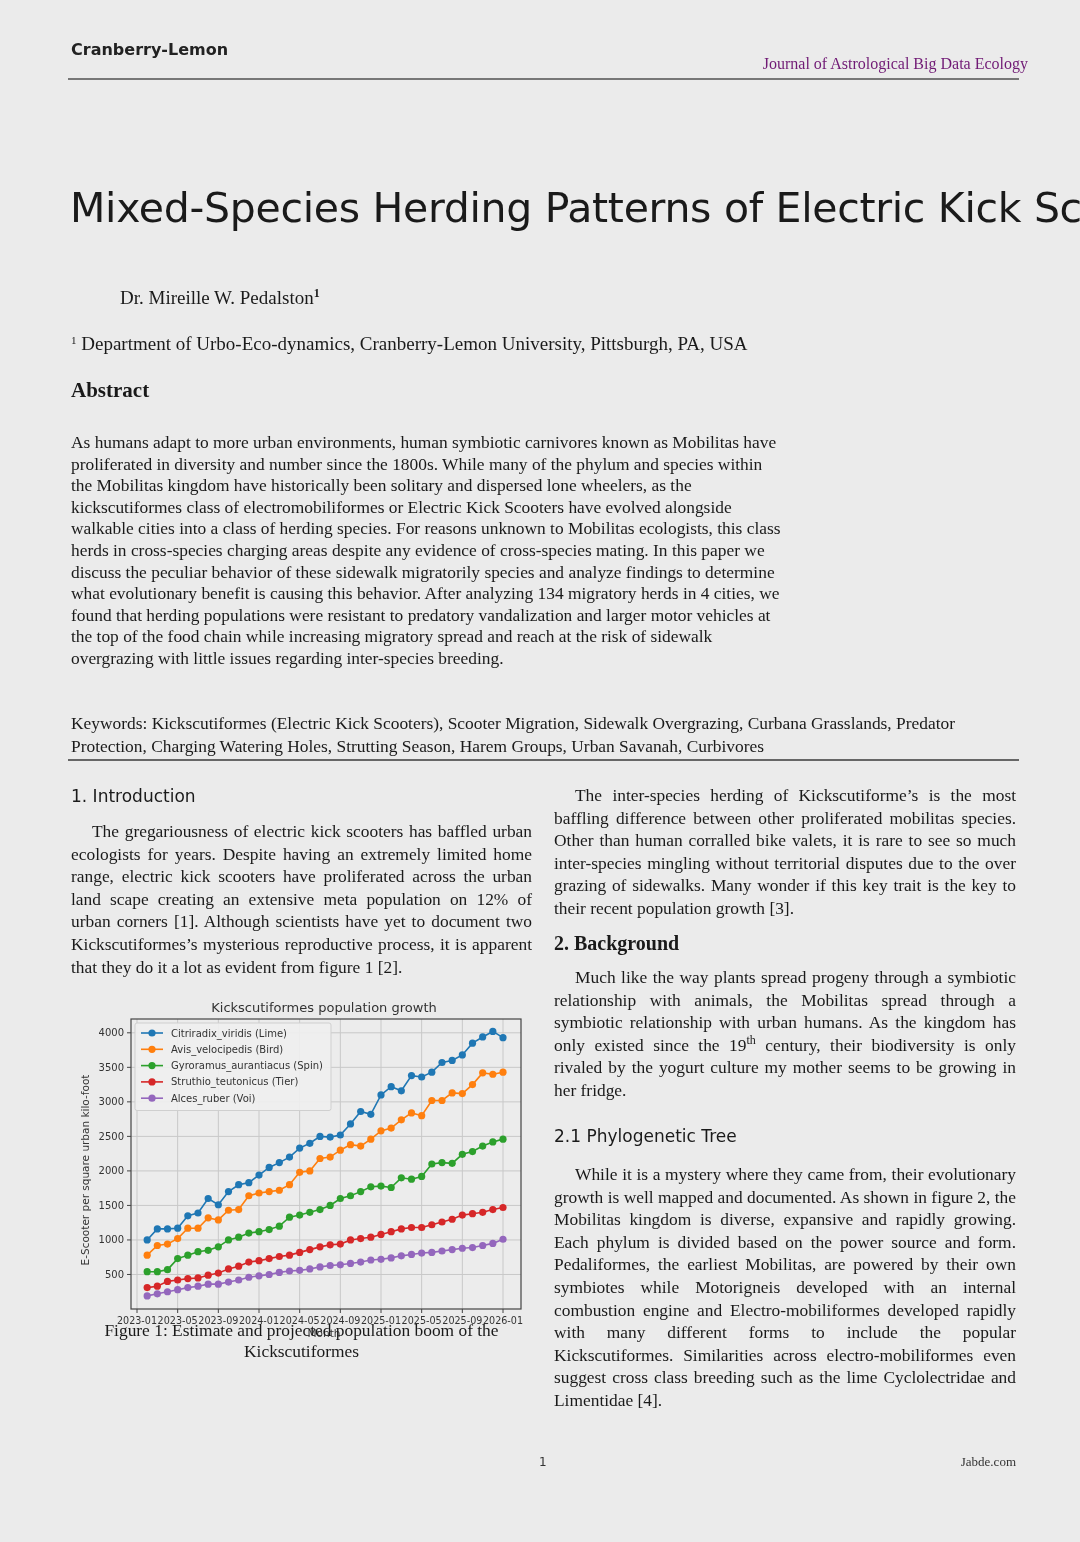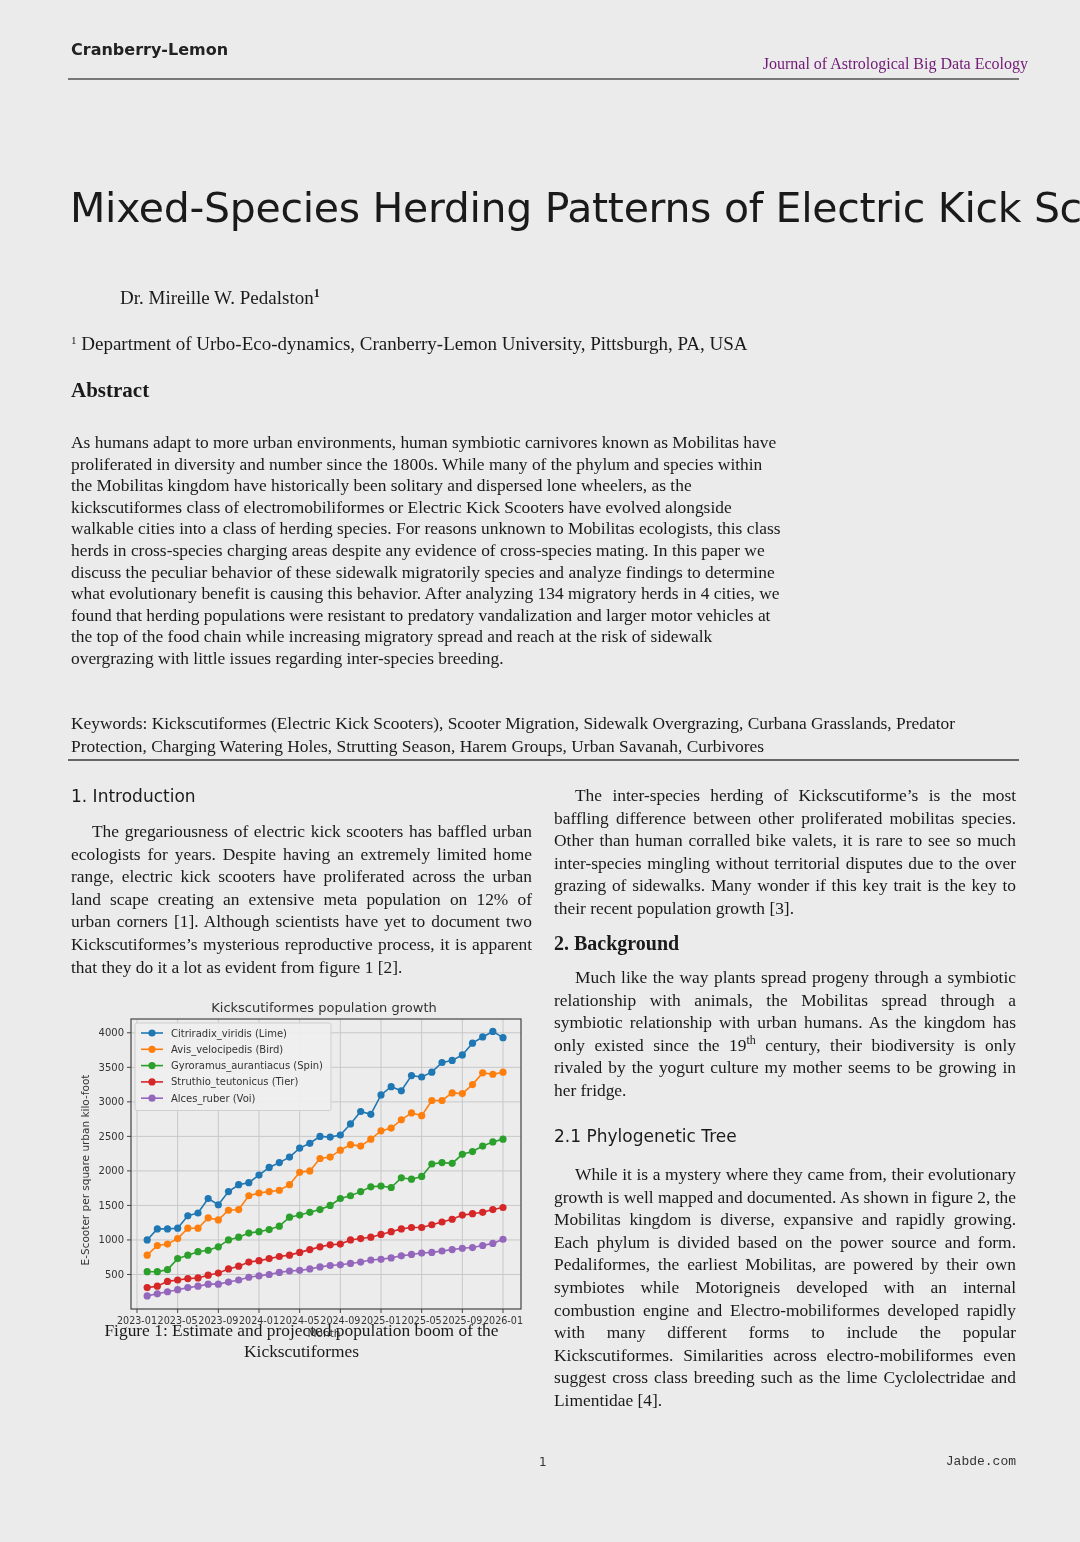--- a/index.html
+++ b/index.html
@@ -24,21 +24,21 @@
   .para { font-size: 17.4px; line-height: 22.6px; text-align: justify; text-indent: 21px; }
   .intro { left: 71px; top: 820px; width: 461px; }
   .col2-p1 { left: 554px; top: 784px; width: 462px; }
   .sec2-h { left: 554px; top: 932px; font-size: 20px; font-weight: bold; }
   .bg-p { left: 554px; top: 966px; width: 462px; }
   .bg-p sup { font-size: 12px; vertical-align: 7px; line-height: 0; }
   .sec21-h { left: 554px; top: 1126px; font-family: "DejaVu Sans", sans-serif; font-size: 17px; }
   .phylo-p { left: 554px; top: 1163px; width: 462px; }
   .fig-caption { left: 71px; top: 1320px; width: 461px; font-size: 17.4px; line-height: 21px; text-align: center; }
   .page-num { left: 539px; top: 1455px; font-family: "DejaVu Sans", sans-serif; font-size: 12px; color: #333; }
-  .footer-right { right: 64px; top: 1454px; font-family: Liberation Mono, monospace; font-size: 13px; color: #333; }
+  .footer-right { right: 64px; top: 1454px; font-family: Liberation Serif, serif; font-size: 13px; color: #333; }
   #chart { left: 70px; top: 995px; }
   .ct { font-family: "DejaVu Sans", sans-serif; fill: #333; }
 </style>
 </head>
 <body>
 
 <div class="abs header-left">Cranberry-Lemon</div>
 <div class="abs header-right">Journal of Astrological Big Data Ecology</div>
 <div class="abs header-rule"></div>
 

